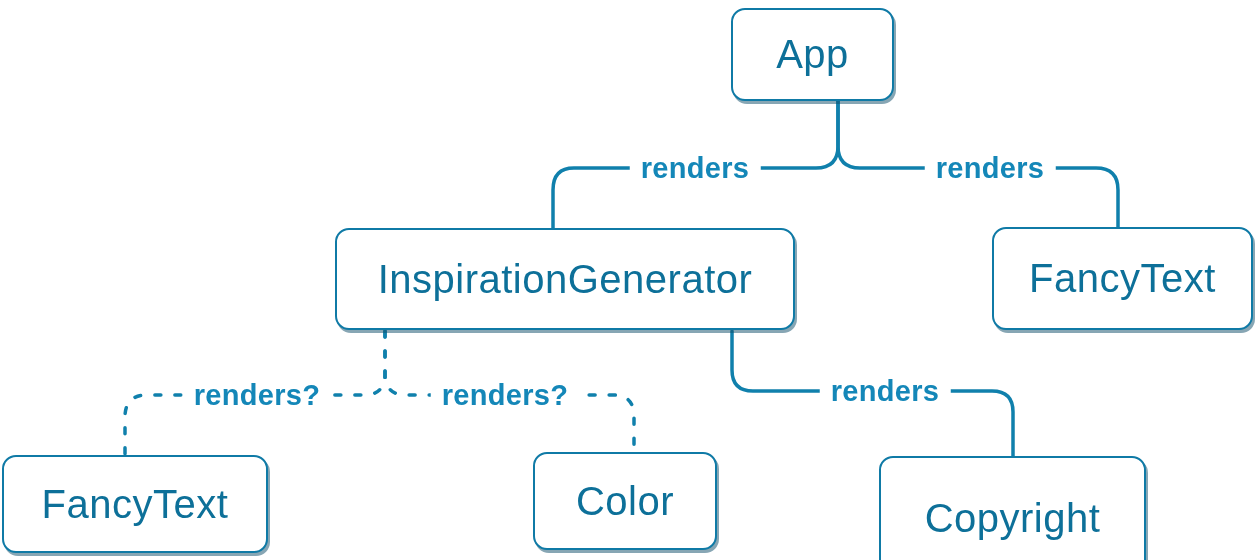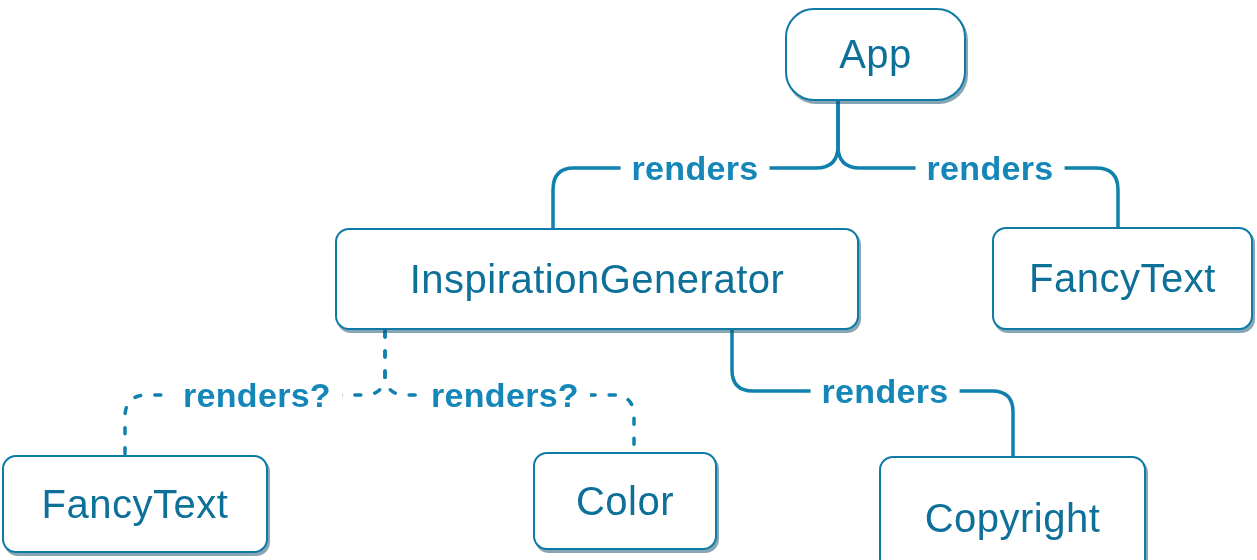--- a/index.html
+++ b/index.html
@@ -38,33 +38,33 @@
     box-shadow: 2px 3px 0 rgba(16, 77, 106, 0.5);
     display: flex;
     align-items: center;
     justify-content: center;
     color: #0d7099;
     font-size: 40px;
     font-weight: 500;
     letter-spacing: 0.5px;
     white-space: nowrap;
   }
-  .node-app        { left: 785px; top: 8px;   width: 181px; height: 93px; border-radius: 29px; }
-  .node-insp       { left: 335px; top: 228px; width: 524px; height: 102px; }
+  .node-app        { left: 731px; top: 8px;   width: 163px; height: 93px; }
+  .node-insp       { left: 335px; top: 228px; width: 460px; height: 102px; }
   .node-fancy-top  { left: 992px; top: 227px; width: 261px; height: 103px; }
   .node-fancy-bot  { left: 2px;   top: 455px; width: 266px; height: 98px; }
   .node-color      { left: 533px; top: 452px; width: 184px; height: 98px; }
   .node-copyright  { left: 879px; top: 456px; width: 267px; height: 125px; }
   .edge-label {
     position: absolute;
     transform: translate(-50%, -50%);
     background: #ffffff;
     padding: 0 11px;
     color: #1487b8;
-    font-size: 34px;
+    font-size: 29px;
     font-weight: 700;
     letter-spacing: 0.3px;
     white-space: nowrap;
   }
   .lbl-1 { left: 695px;  top: 168px; }
   .lbl-2 { left: 990px;  top: 168px; }
   .lbl-3 { left: 257px;  top: 395px; }
   .lbl-4 { left: 505px;  top: 395px; }
   .lbl-5 { left: 885px;  top: 391px; }
 </style>

